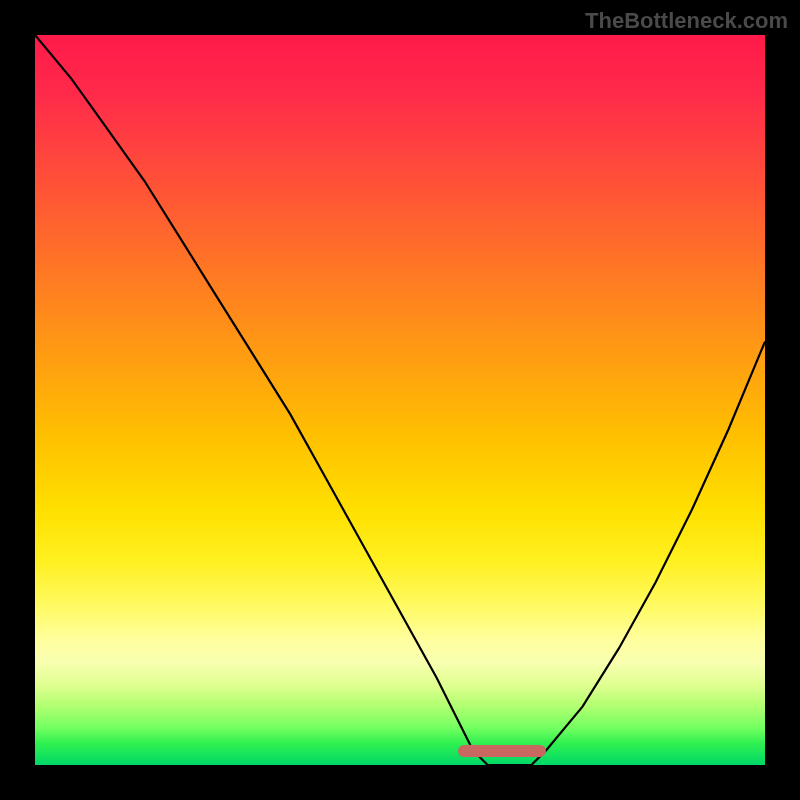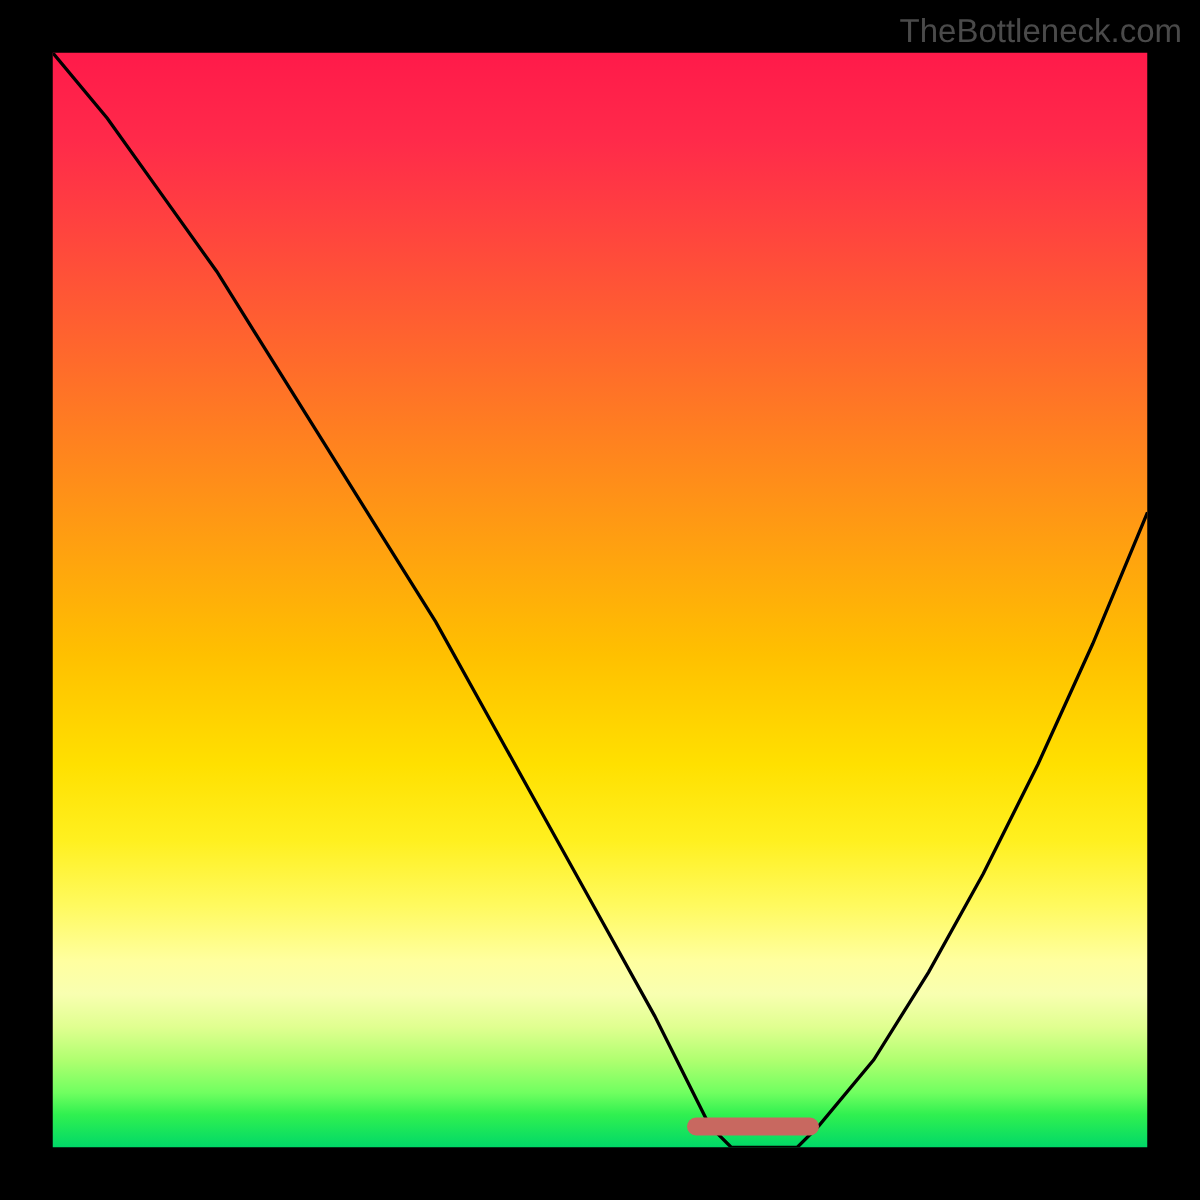--- a/index.html
+++ b/index.html
@@ -9,21 +9,21 @@
     background: #000;
     position: relative;
     font-family: Arial, sans-serif;
   }
   .watermark {
     position: absolute;
     top: 8px;
     right: 12px;
     color: #4a4a4a;
     font-size: 22px;
-    font-weight: 400;
+    font-weight: 700;
     z-index: 10;
   }
   .plot-area {
     position: absolute;
     left: 35px;
     top: 35px;
     width: 730px;
     height: 730px;
     overflow: hidden;
   }

